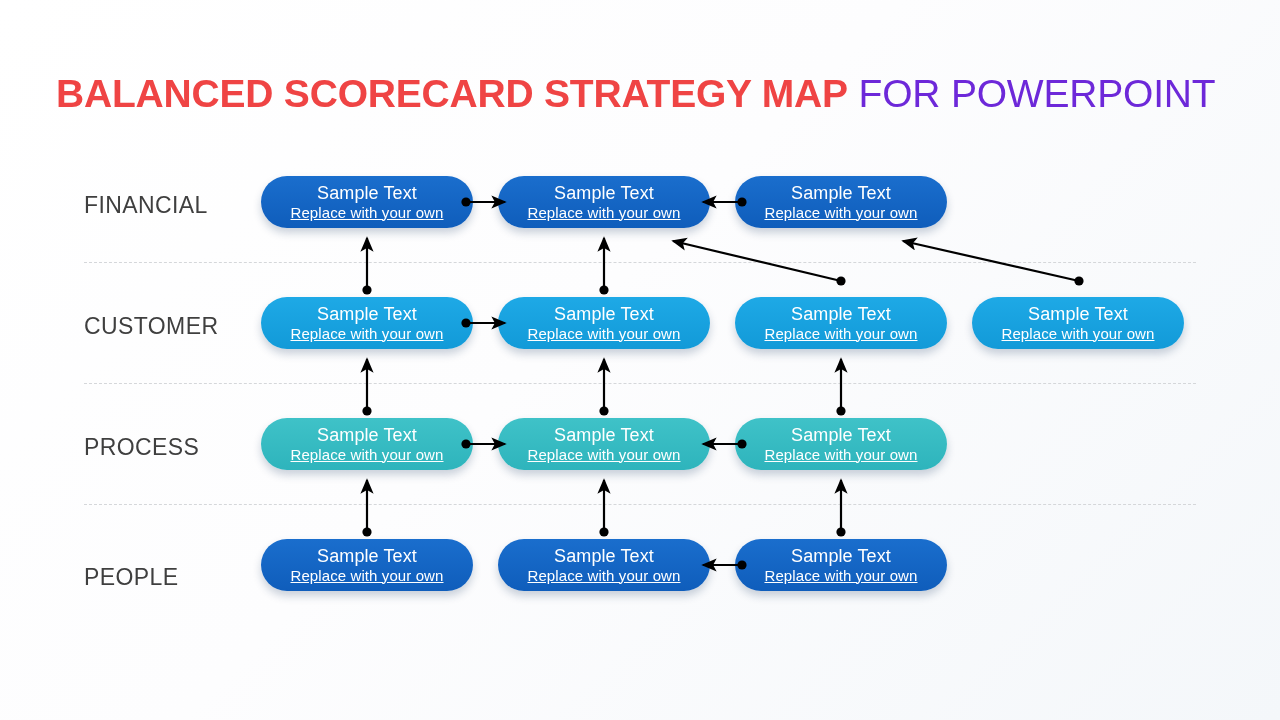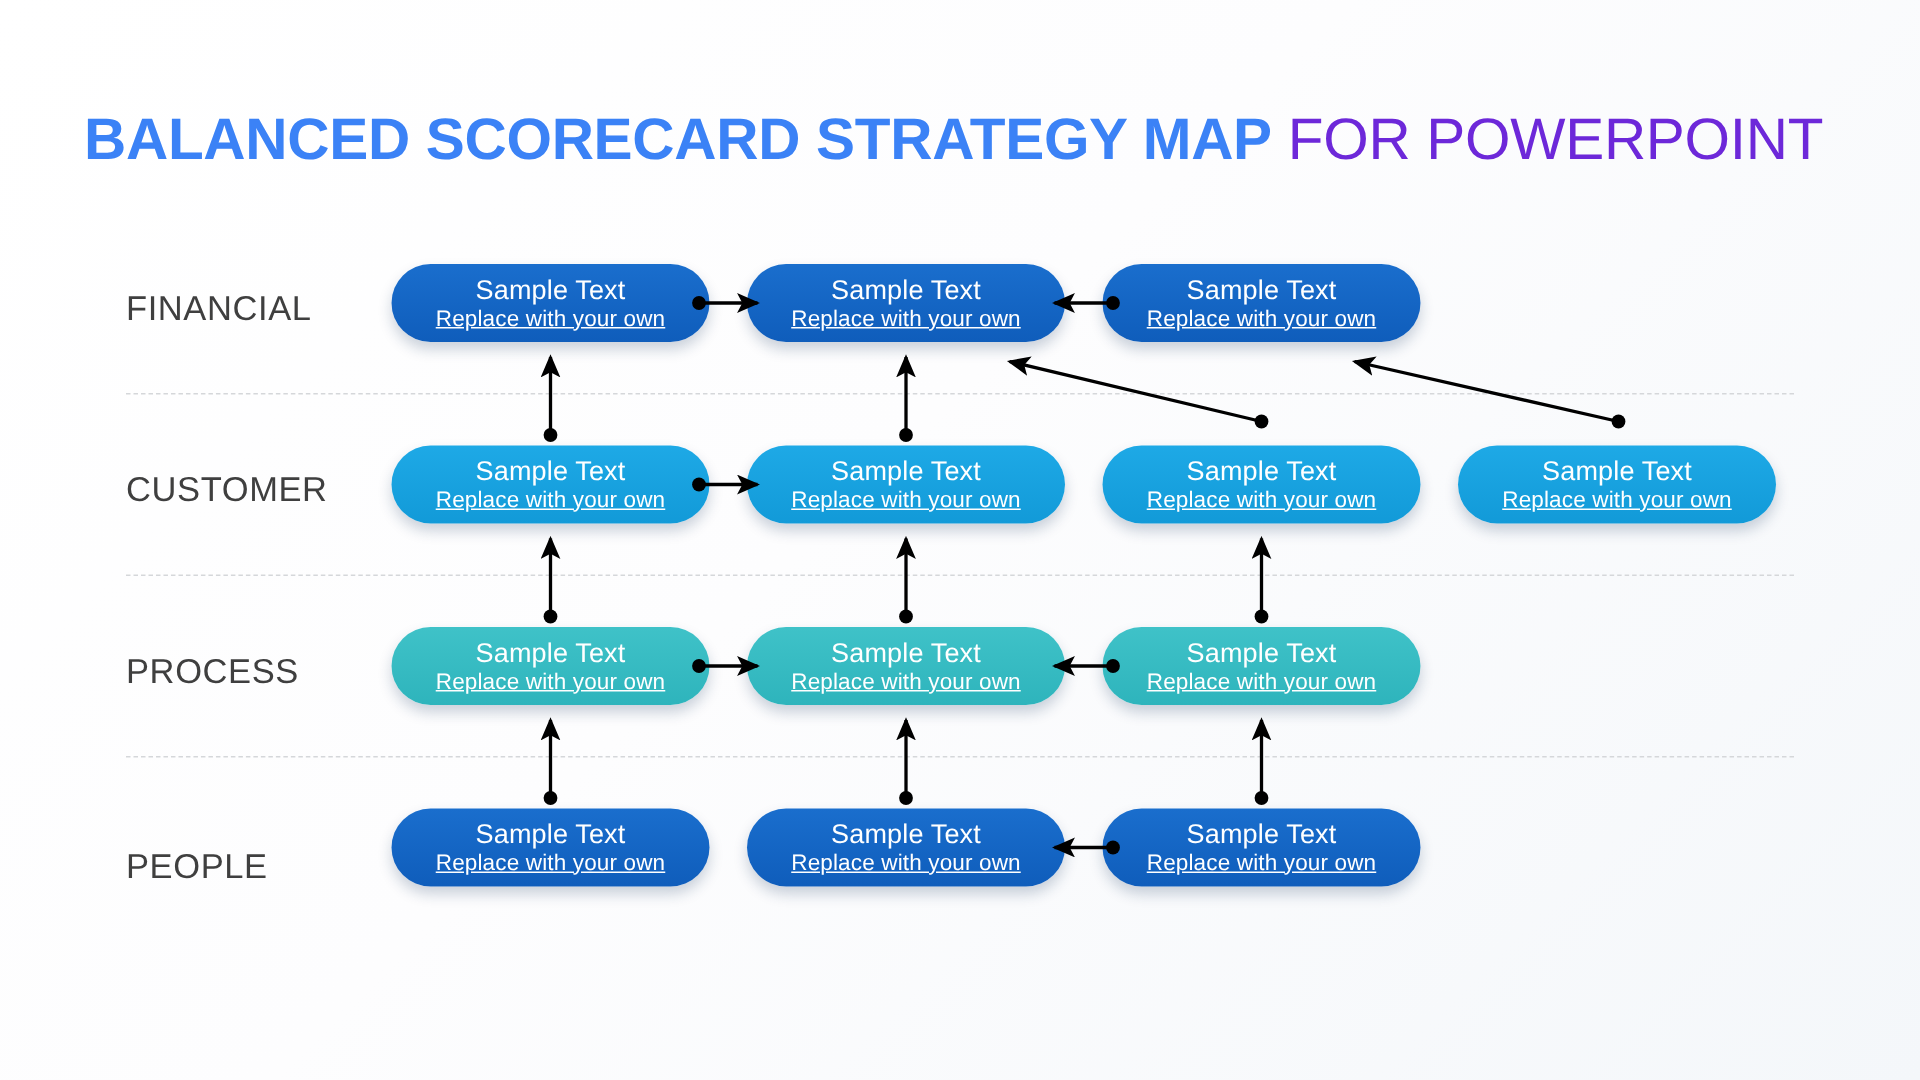--- a/index.html
+++ b/index.html
@@ -20,21 +20,21 @@
     position: absolute;
     left: 56px;
     top: 46px;
     font-size: 39px;
     letter-spacing: -0.2px;
     color: #616161;
     white-space: nowrap;
   }
   #slide-title .t-strong {
     font-weight: bold;
-    color: #3b82f6;
+    color: #ef4444;
   }
   #slide-title .t-light {
     font-weight: normal;
     color: #6d28d9;
   }
 
   
   #strategy-map {
     position: absolute;
     left: 0;

